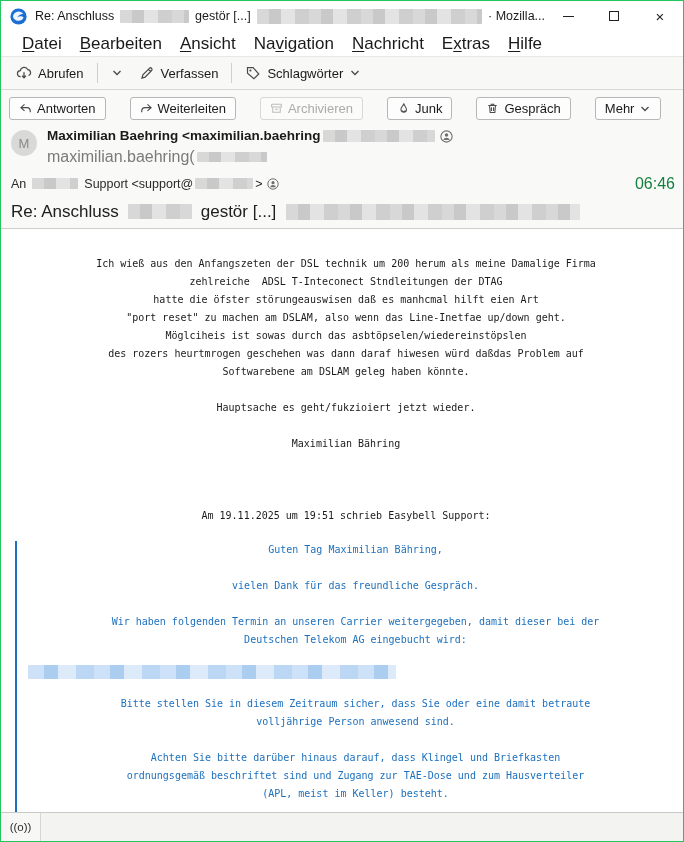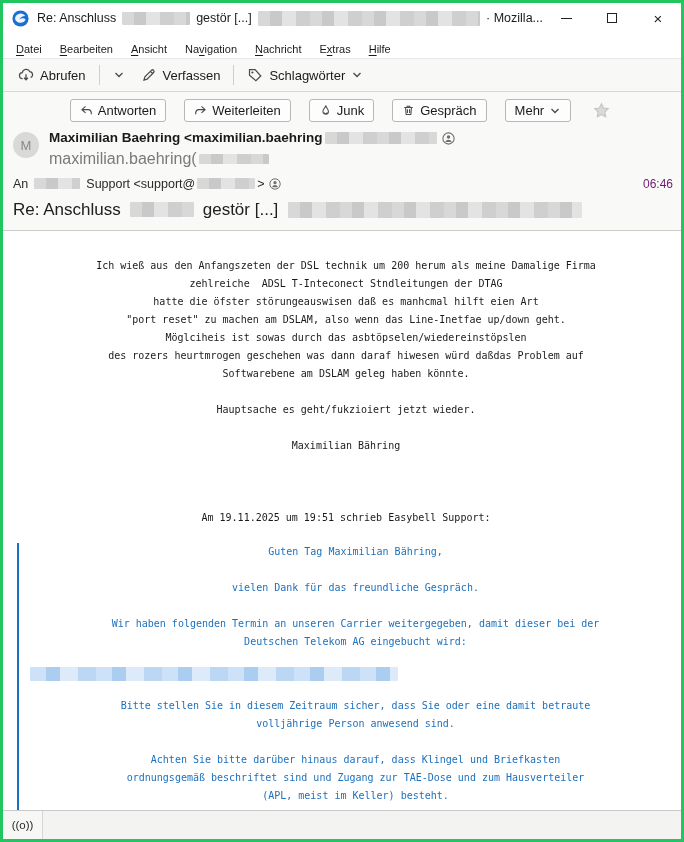--- a/index.html
+++ b/index.html
@@ -1,73 +1,73 @@
 <!DOCTYPE html>
 <html><head>
 <meta charset="utf-8">
 <style>
   html,body { margin:0; padding:0; background:#e8e8e8; }
   * { box-sizing:border-box; }
   .window {
     width:684px; height:842px; margin:0 auto;
-    background:#ffffff; border:3px solid #22c55e;
+    background:#ffffff; border:1px solid #22c55e;
     font-family:"Liberation Sans", sans-serif;
     display:flex; flex-direction:column; overflow:hidden;
     color:#1a1a1a;
   }
 
   
   .titlebar { height:30px; flex:0 0 30px; display:flex; align-items:center; padding-left:9px; background:#fff; }
   .tb-logo { width:17px; height:17px; margin-right:8px; flex:0 0 auto; }
   .title-text { font-size:12.5px; white-space:nowrap; }
   .redact { display:inline-block; border-radius:1px;
     background-image:repeating-linear-gradient(90deg,#d8d8d8 0 12px,#c9c9c9 12px 24px,#e3e3e3 24px 38px,#cfcfcf 38px 52px); }
   .r-title1 { width:88px; height:13px; margin:0 6px; }
   .r-title2 { width:288px; height:15px; margin:0 6px; }
   .win-controls { margin-left:auto; display:flex; height:30px; }
   .win-btn { width:46px; height:30px; display:flex; align-items:center; justify-content:center; cursor:default; font-size:15px; color:#222; }
   .glyph-min { width:11px; height:1px; background:#222; display:block; }
   .glyph-max { width:10px; height:10px; border:1px solid #222; display:block; }
 
   
-  .menubar { height:25px; flex:0 0 25px; display:flex; align-items:flex-end; padding-left:4px; background:#fff; font-size:11px; }
+  .menubar { height:25px; flex:0 0 25px; display:flex; align-items:flex-start; padding-left:12px; background:#fff; font-size:17px; }
   .menu-item { padding:3px 9px; white-space:nowrap; }
   .menu-key { text-decoration:underline; text-underline-offset:2px; }
 
   
   .toolbar { height:34px; flex:0 0 34px; display:flex; align-items:center; padding:8px 7px;
     background:#f8f8f7; border-top:1px solid #e7e7e6; border-bottom:1px solid #d8d8d7; }
   .tbtn { display:flex; align-items:center; gap:6px; border:none; background:transparent;
     font-family:inherit; font-size:13px; color:#1a1a1a; padding:5px 8px; border-radius:3px; }
   .tsep { width:1px; height:20px; background:#cfcfce; margin:0 5px; }
   .icon16 { width:16px; height:16px; display:block; }
   .icon12 { width:13px; height:13px; display:block; }
   .chev { width:12px; height:12px; display:block; }
 
   
   .msg-header { height:139px; flex:0 0 139px; background:#f9f9f8; border-bottom:1px solid #cccccb; padding:0 8px; }
-  .action-row { display:flex; justify-content:center; align-items:center; gap:18px; margin:7px 2px 8px 0; }
+  .action-row { display:flex; justify-content:flex-start; align-items:center; gap:24px; margin:7px 2px 8px 0; }
   .abtn { display:flex; align-items:center; gap:5px; background:#fdfdfd; border:1px solid #b7b7b5;
     border-radius:3px; padding:3px 9px; font-family:inherit; font-size:13px; color:#1a1a1a; }
   .abtn.disabled { color:#ababab; border-color:#d8d8d6; background:#fbfbfa; }
   .star-btn { background:transparent; border:none; padding:2px 2px 0 4px; }
 
   .from-row { display:flex; margin-top:6px; align-items:flex-start; }
   .avatar { width:26px; height:26px; border-radius:50%; background:#d9d9d8; color:#8a8a8a;
     font-size:13px; display:flex; align-items:center; justify-content:center; flex:0 0 auto; margin:2px 10px 0 2px; }
   .from-lines { line-height:1.25; }
   .from-main { font-weight:bold; font-size:13.5px; display:flex; align-items:center; white-space:nowrap; }
   .r-from { width:112px; height:12px; margin:0 5px 0 3px; }
   .from-sec { font-size:16px; color:#7a7a78; display:flex; align-items:center; margin-top:2px; }
   .r-from2 { width:70px; height:10px; margin-left:2px; }
 
   .to-row { display:flex; align-items:center; margin-top:8px; font-size:12.5px; color:#2a2a2a; padding-left:2px; }
   .r-to1 { width:46px; height:11px; margin:0 6px; }
   .r-to2 { width:58px; height:11px; margin:0 2px; }
-  .msg-time { margin-left:auto; font-size:12px; color:#701a75; }
+  .msg-time { margin-left:auto; font-size:16px; color:#15803d; }
 
   .subject-row { display:flex; align-items:center; margin-top:9px; font-size:17px; color:#202020; padding-left:2px; white-space:nowrap; }
   .r-subj1 { width:64px; height:15px; margin:0 9px; }
   .r-subj2 { width:294px; height:16px; margin-left:10px; }
 
   
   .msg-body { flex:1 1 auto; overflow:hidden; background:#fff; padding:10px 0 0 8px; }
   .mono, .msg-body pre { font-family:"DejaVu Sans Mono", monospace; font-size:10px; line-height:18px; margin:16px; white-space:pre;text-align:center; }
   .quote-block { margin:6px 0 0 6px; border-left:2px solid #1d70bd; padding-left:11px; }
   .quote-block pre { color:#1d70bd; }
@@ -155,20 +155,27 @@
             <path d="M6.8 3 L2.4 7 6.8 11 M2.4 7 H10 q4 0 4 5.5"></path>
           </svg>
         <span>Antworten</span>
       </button>
       <button class="abtn">
         <svg class="icon12" viewBox="0 0 16 16" fill="none" stroke="#4a4a4a" stroke-width="1.4">
             <path d="M9.2 3 L13.6 7 9.2 11 M13.6 7 H6 q-4 0 -4 5.5"></path>
           </svg>
         <span>Weiterleiten</span>
       </button>
+      <button class="abtn disabled">
+        <svg class="icon12" viewBox="0 0 16 16" fill="none" stroke="#bdbdbd" stroke-width="1.3">
+            <rect x="2" y="2.8" width="12" height="3.4" rx="0.5"></rect>
+            <path d="M3.4 6.6 v6 h9.2 v-6 M6.2 9 h3.6"></path>
+          </svg>
+        <span>Archivieren</span>
+      </button>
       <button class="abtn">
         <svg class="icon12" viewBox="0 0 16 16" fill="none" stroke="#4a4a4a" stroke-width="1.3">
             <path d="M8.2 1.8 C8.4 4.6 4.8 5.6 4.8 9.2 a3.4 3.4 0 0 0 6.8 0 C11.6 6.4 9.2 5.4 8.2 1.8z M6.6 10.4 a1.6 1.6 0 0 0 3.2 0"></path>
           </svg>
         <span>Junk</span>
       </button>
       <button class="abtn">
         <svg class="icon12" viewBox="0 0 16 16" fill="none" stroke="#4a4a4a" stroke-width="1.3">
             <path d="M2.8 4.4 h10.4 M6.4 4.2 v-1.4 h3.2 v1.4 M4.4 4.6 l.7 8.4 h5.8 l.7-8.4 M6.7 6.6 v4.4 M9.3 6.6 v4.4"></path>
           </svg>

